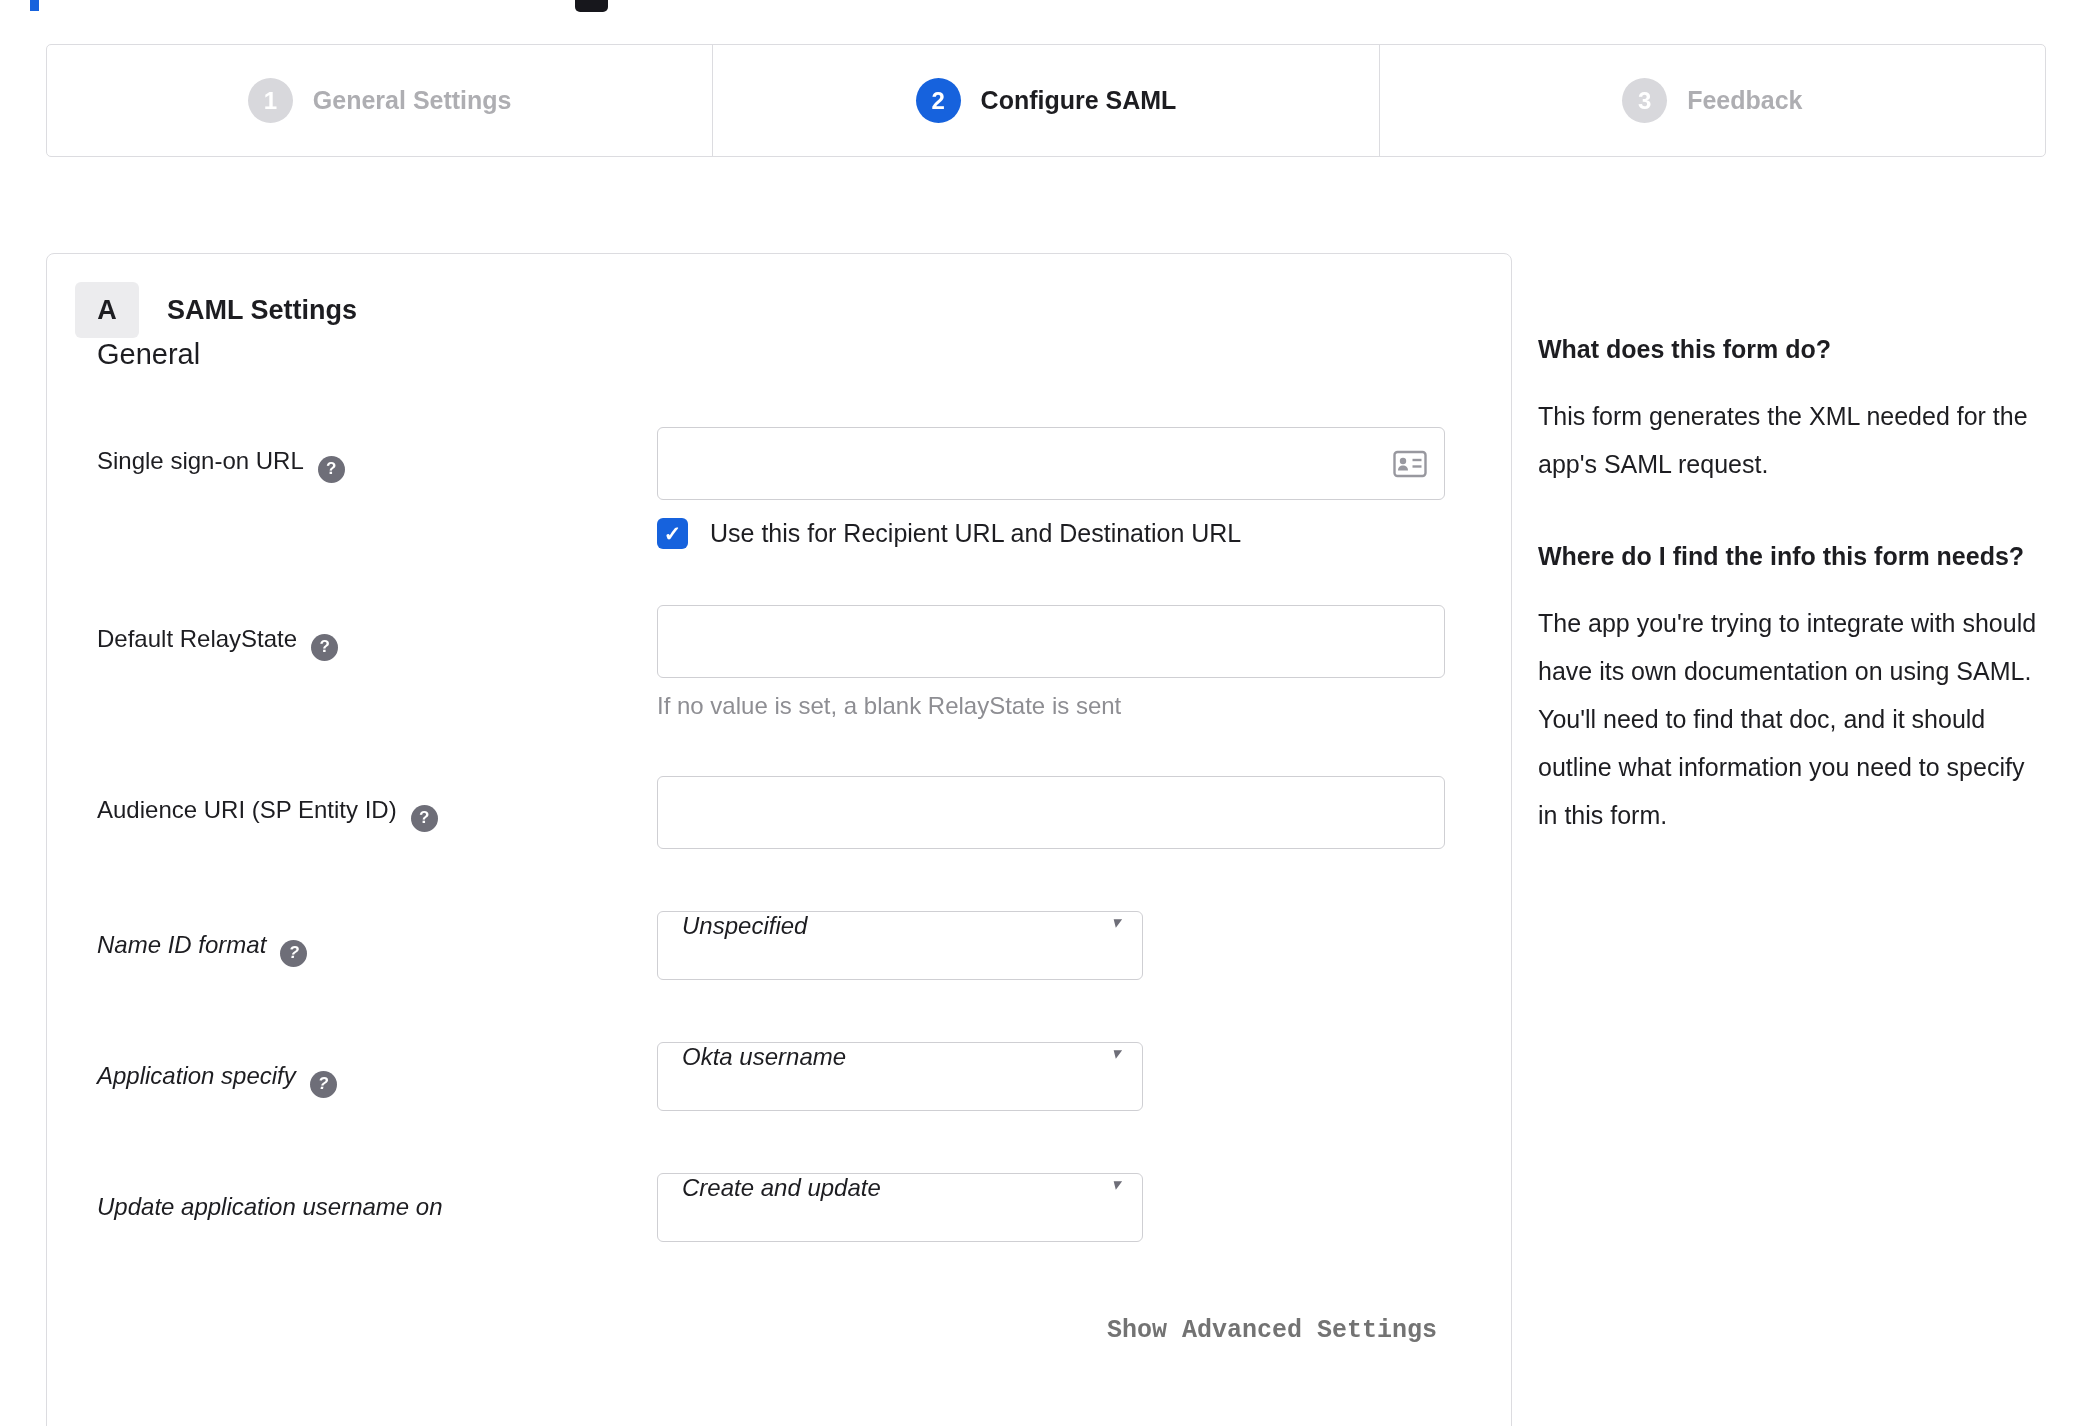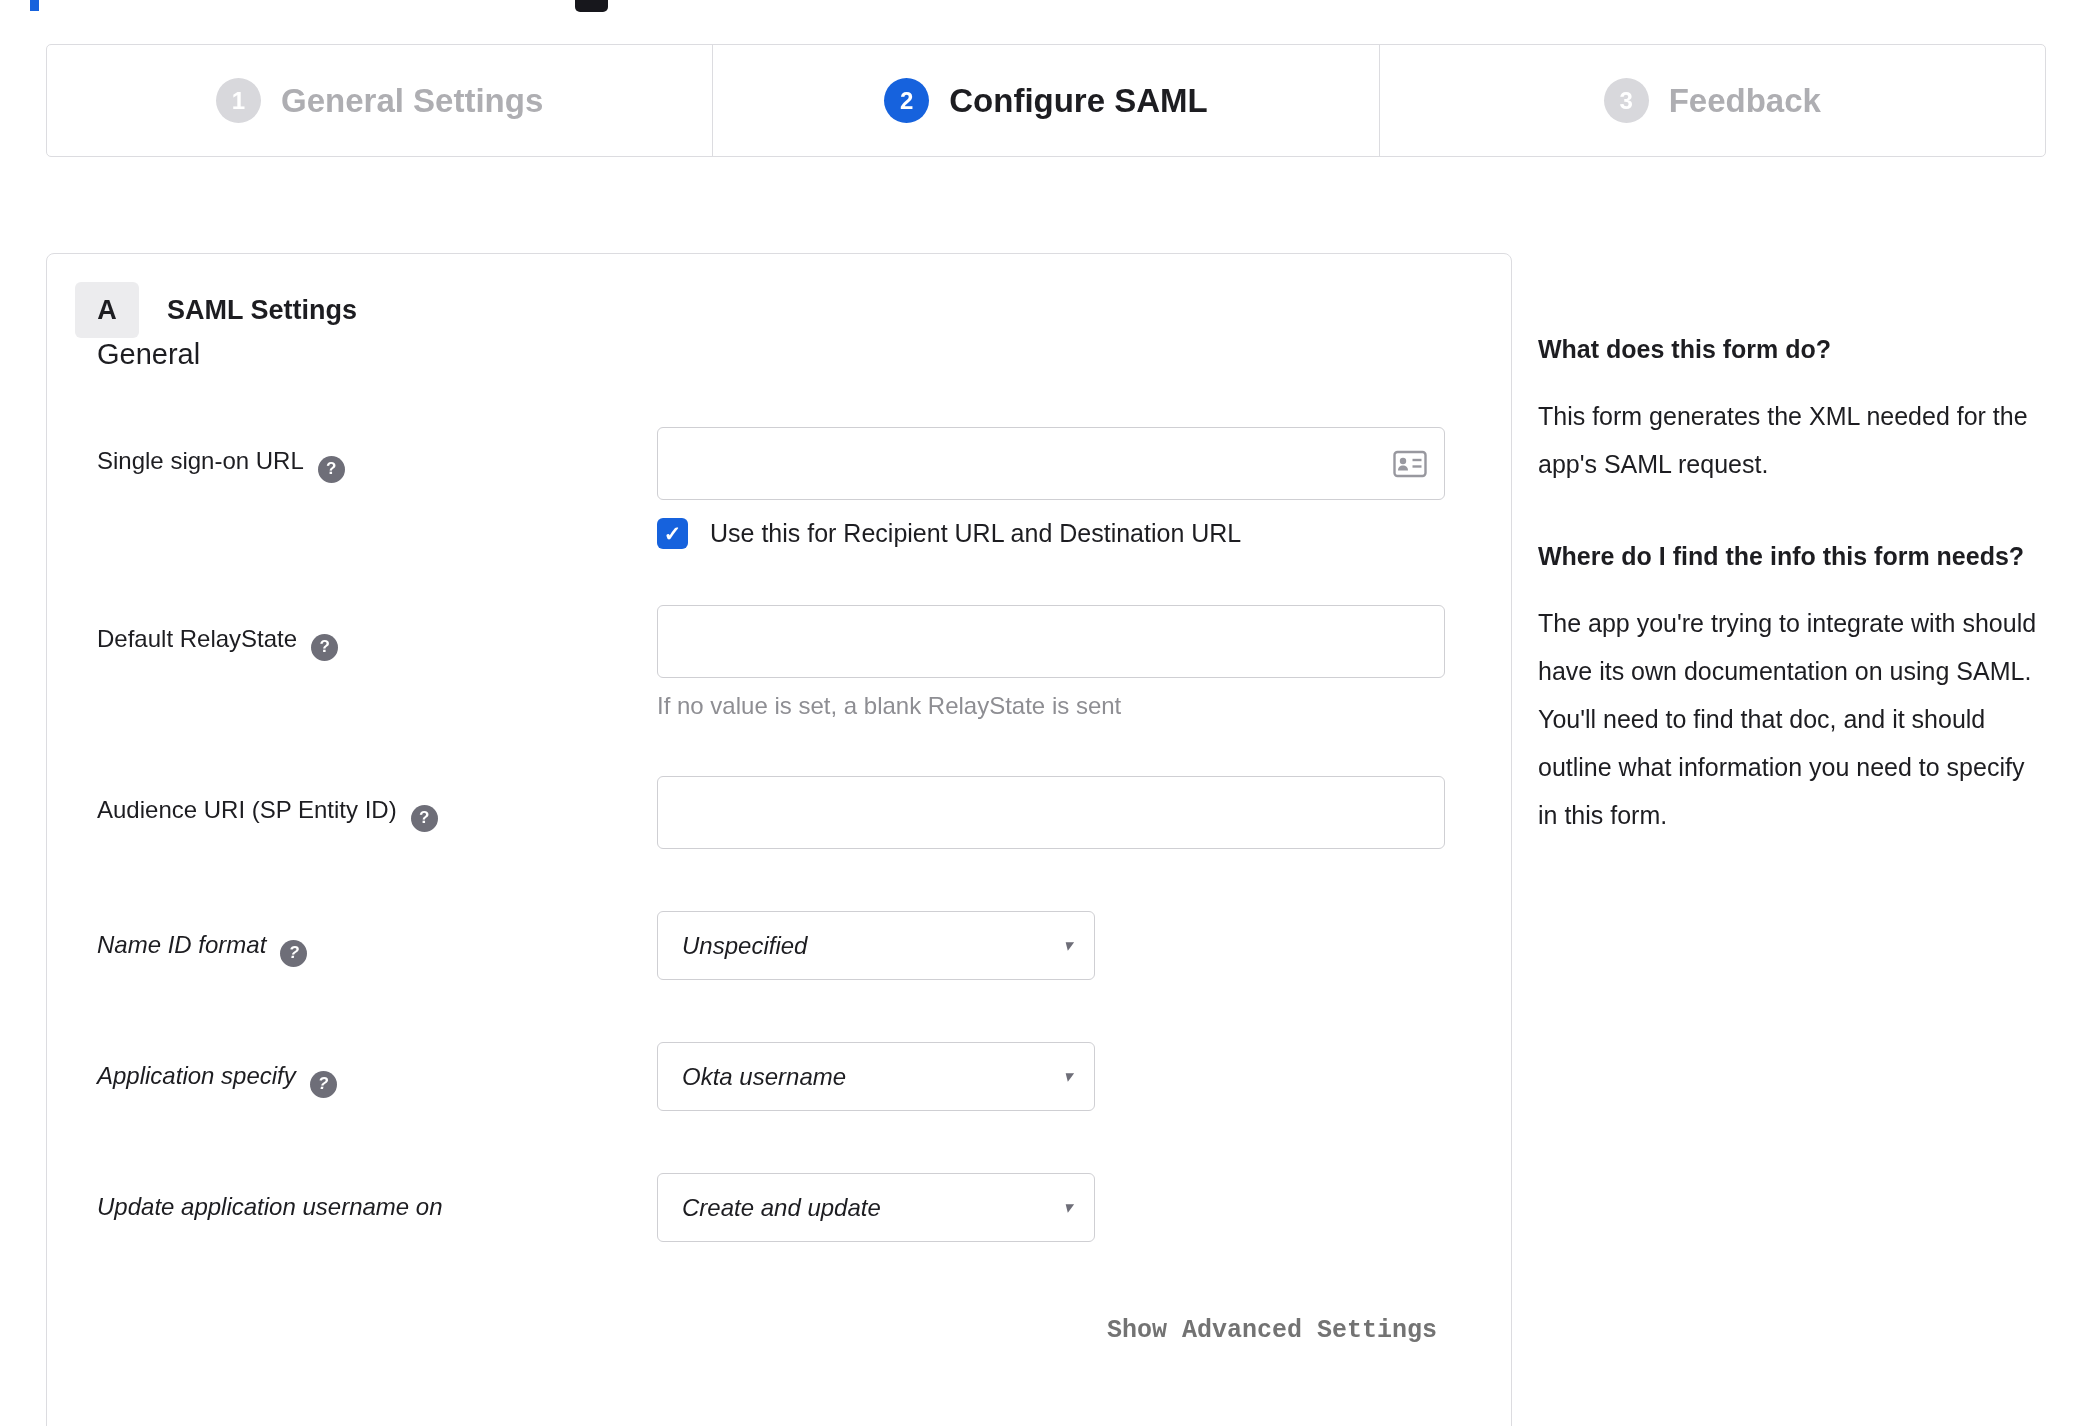--- a/index.html
+++ b/index.html
@@ -26,21 +26,21 @@
     flex: 1; display: flex; align-items: center; justify-content: center;
     gap: 20px; cursor: pointer;
   }
   .step + .step { border-left: 1px solid #dcdce0; }
   .step-circle {
     width: 45px; height: 45px; border-radius: 50%;
     display: flex; align-items: center; justify-content: center;
     font-size: 24px; font-weight: bold; color: #ffffff;
     background: #d8d8dc; flex: 0 0 auto;
   }
-  .step-label { font-size: 33px; font-weight: bold; color: #aeaeb2; }
+  .step-label { font-size: 25px; font-weight: bold; color: #aeaeb2; }
   .step.active .step-circle { background: #1662dd; }
   .step.active .step-label { color: #1d1d21; }
 
   
   .panel {
     position: absolute; left: 46px; top: 253px;
     width: 1466px; height: 1500px;
     border: 1px solid #dcdce0; border-radius: 8px;
     background: #fff;
     padding: 28px 68px 80px 28px;
@@ -90,23 +90,23 @@
     width: 31px; height: 31px; border-radius: 6px;
     background: #1662dd; color: #fff;
     display: flex; align-items: center; justify-content: center;
     font-size: 21px; font-weight: bold; cursor: pointer; flex: 0 0 auto;
   }
   .checkbox-label { font-size: 25px; color: #1d1d21; }
 
   .hint { margin-top: 14px; font-size: 24px; color: #8e8e93; }
 
   .select {
-    width: 438px; height: 69px;
+    width: 486px; height: 69px;
     border: 1px solid #cfcfd3; border-radius: 6px;
-    display: flex; align-items: center; justify-content: space-between;
+    display: flex; align-items: flex-start; justify-content: space-between;
     padding: 0 22px 0 24px; font-size: 24px; color: #1d1d21;
     background: #fff; cursor: pointer;
   }
   .select-arrow { color: #6e6e78; font-size: 17px; }
 
   .advanced-row { margin-top: 74px; text-align: right; padding-right: 6px; }
   .advanced-link {
     font-size: 25px; font-weight: 600; color: #737373;
     text-decoration: none; cursor: pointer; font-family: Liberation Mono, monospace;
   }

